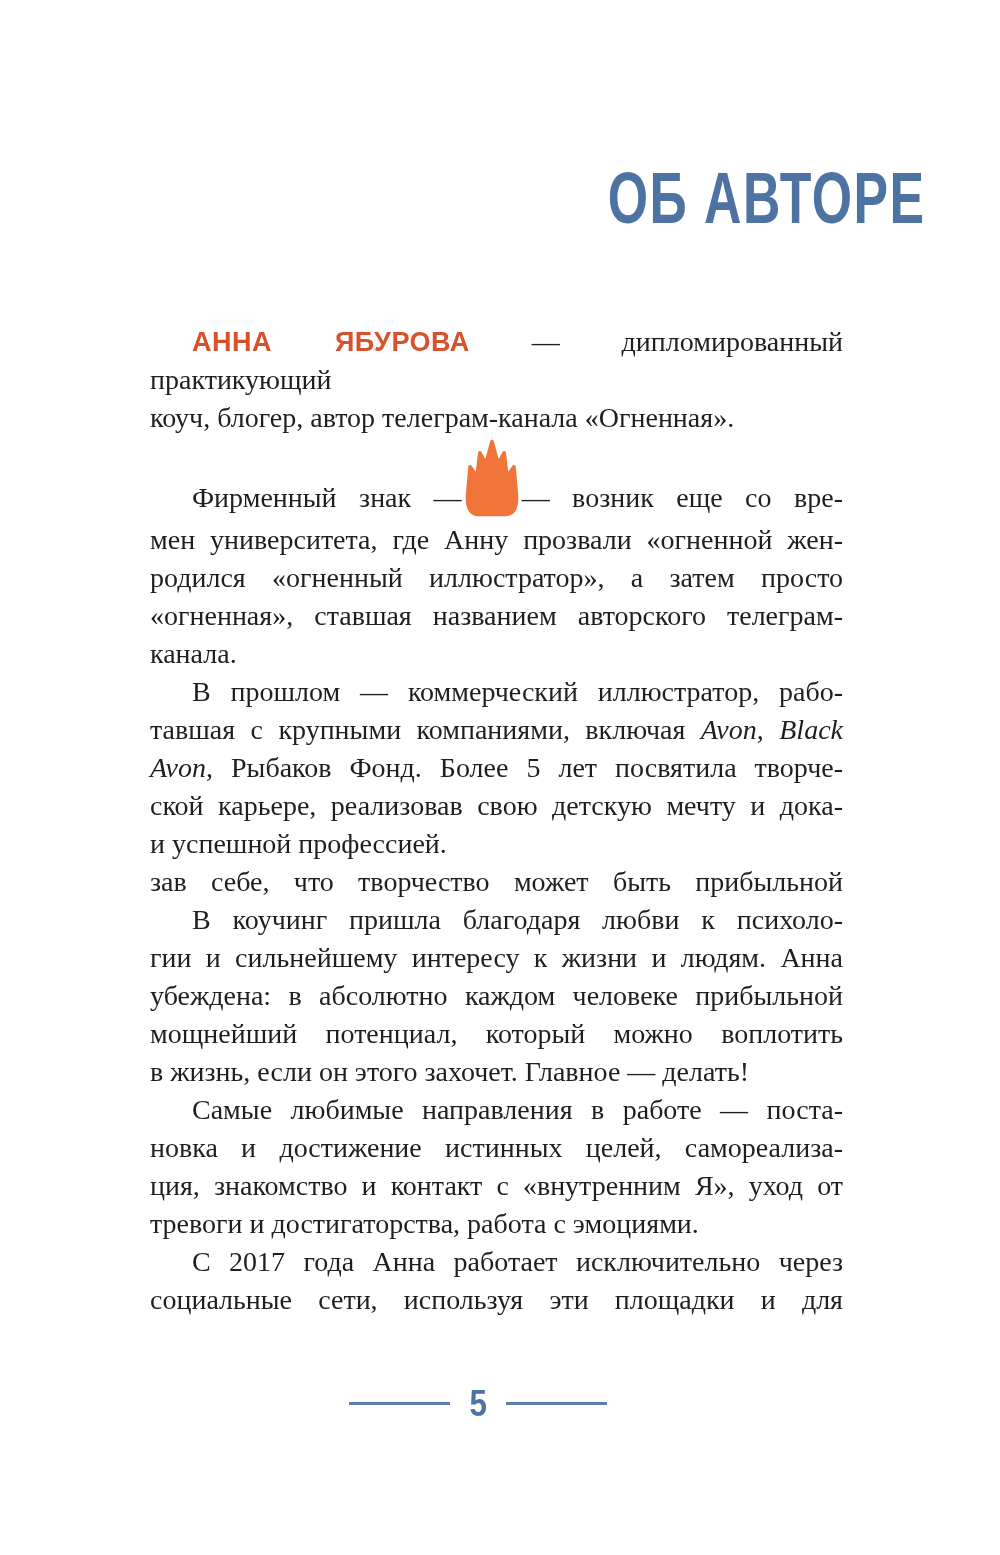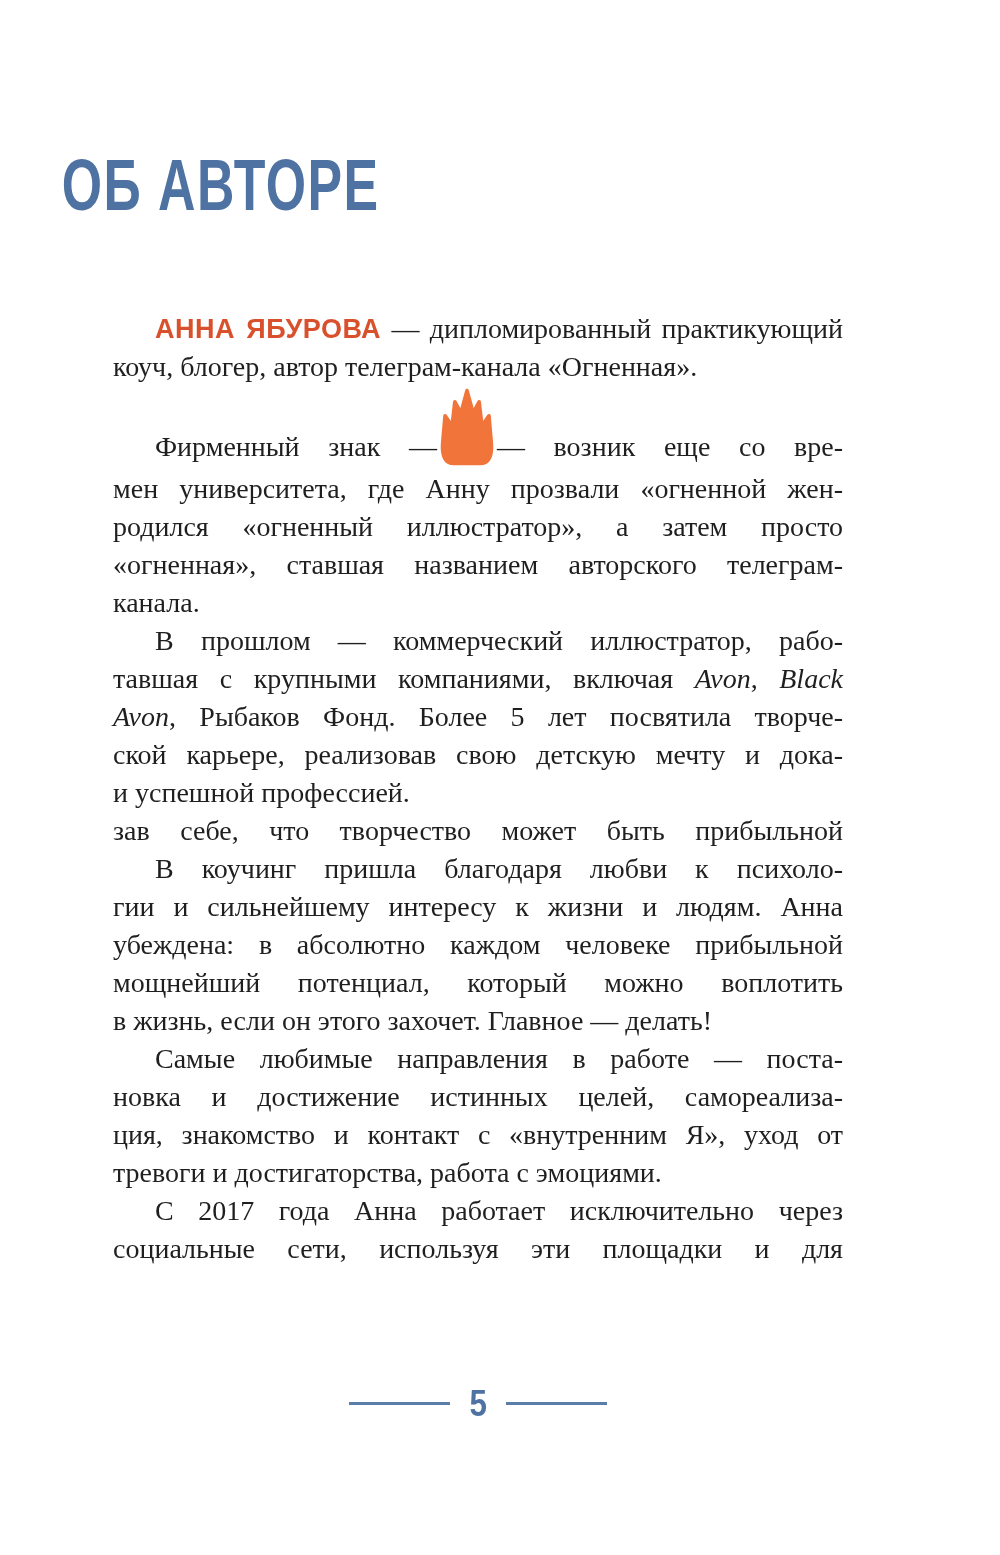--- a/index.html
+++ b/index.html
@@ -13,23 +13,23 @@
   html,body{margin:0;padding:0;background:#fff;}
   .page{
     position:relative;
     width:1000px;height:1555px;
     background:var(--page-bg);
     font-family:"Liberation Serif", serif;
     color:var(--body-text);
     overflow:hidden;
   }
   .heading{
-    margin:0;
+    margin:13px;
     padding-top:150px;
-    text-align:left;
+    text-align:right;
     font-family:"Liberation Sans", sans-serif;
     font-weight:bold;
     font-size:72px;
     line-height:70px;
     color:var(--title-blue);
   }
   .heading .stretch{
     display:inline-block;
     transform:scaleX(0.72);
     transform-origin:50% 50%;
@@ -41,20 +41,21 @@
     width:730px;
     font-size:28px;
     line-height:38px;
     text-align:justify;
   }
   .para{margin:0;}
   .line{
     text-align:justify;
     -moz-text-align-last:left;
     text-align-last:left;
+    margin-left:37px;
   }
   .line.just{
     -moz-text-align-last:justify;
     text-align-last:justify;
   }
   .line.first{text-indent:42px;}
   .name{
     font-family:"Liberation Sans", sans-serif;
     font-weight:bold;
     font-size:27px;

